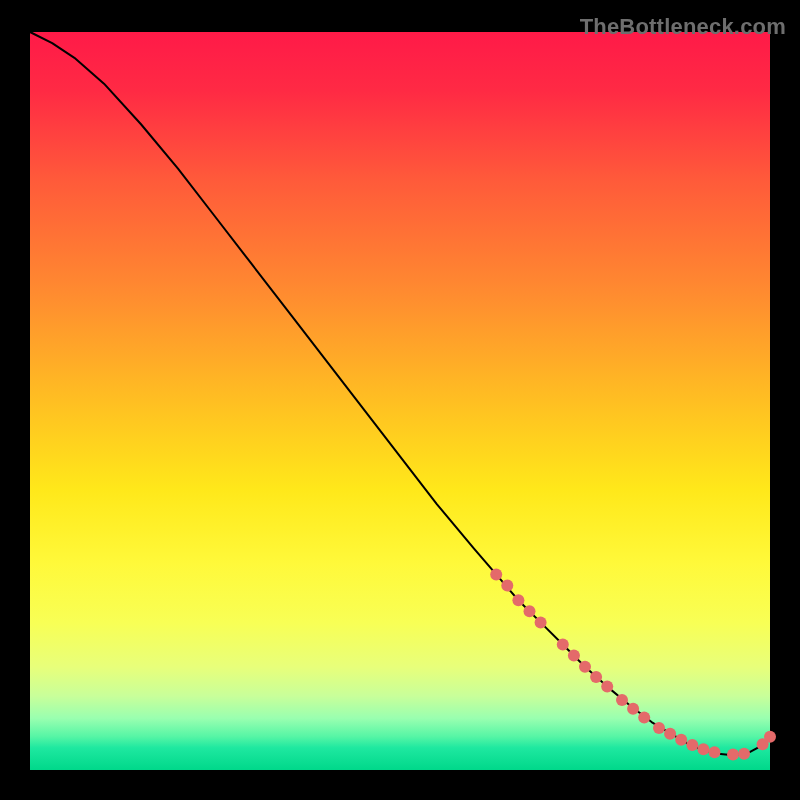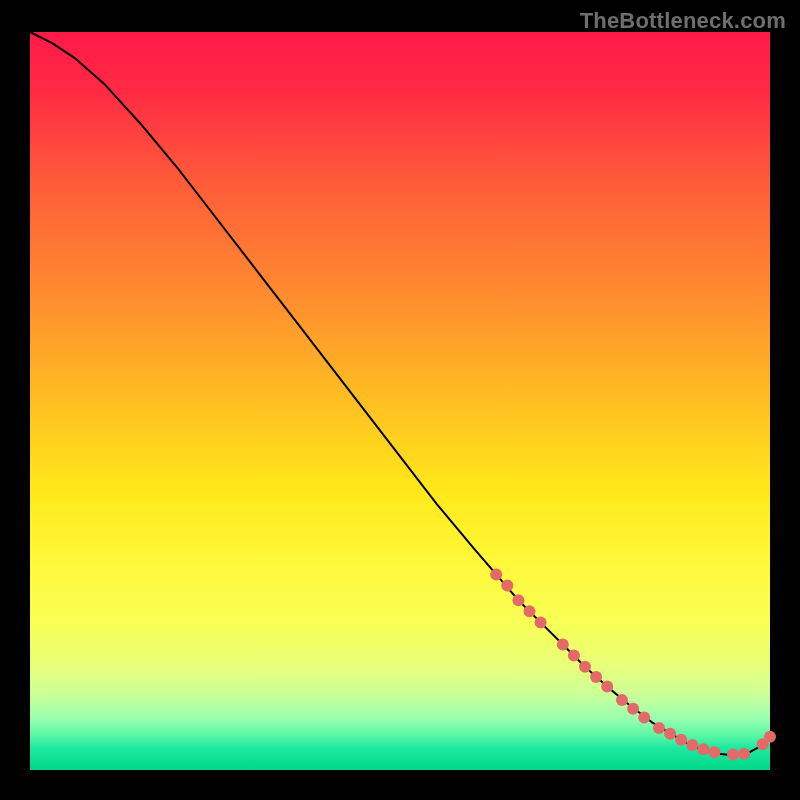--- a/index.html
+++ b/index.html
@@ -11,21 +11,21 @@
     font-family: Arial, Helvetica, sans-serif;
     overflow: hidden;
   }
   .chart-wrap {
     position: relative;
     width: 800px;
     height: 800px;
   }
   .watermark {
     position: absolute;
-    top: 8px;
+    top: 14px;
     right: 14px;
     color: #6e6e6e;
     font-size: 22px;
     font-weight: 600;
     letter-spacing: 0.2px;
     user-select: none;
   }
   svg {
     display: block;
   }

